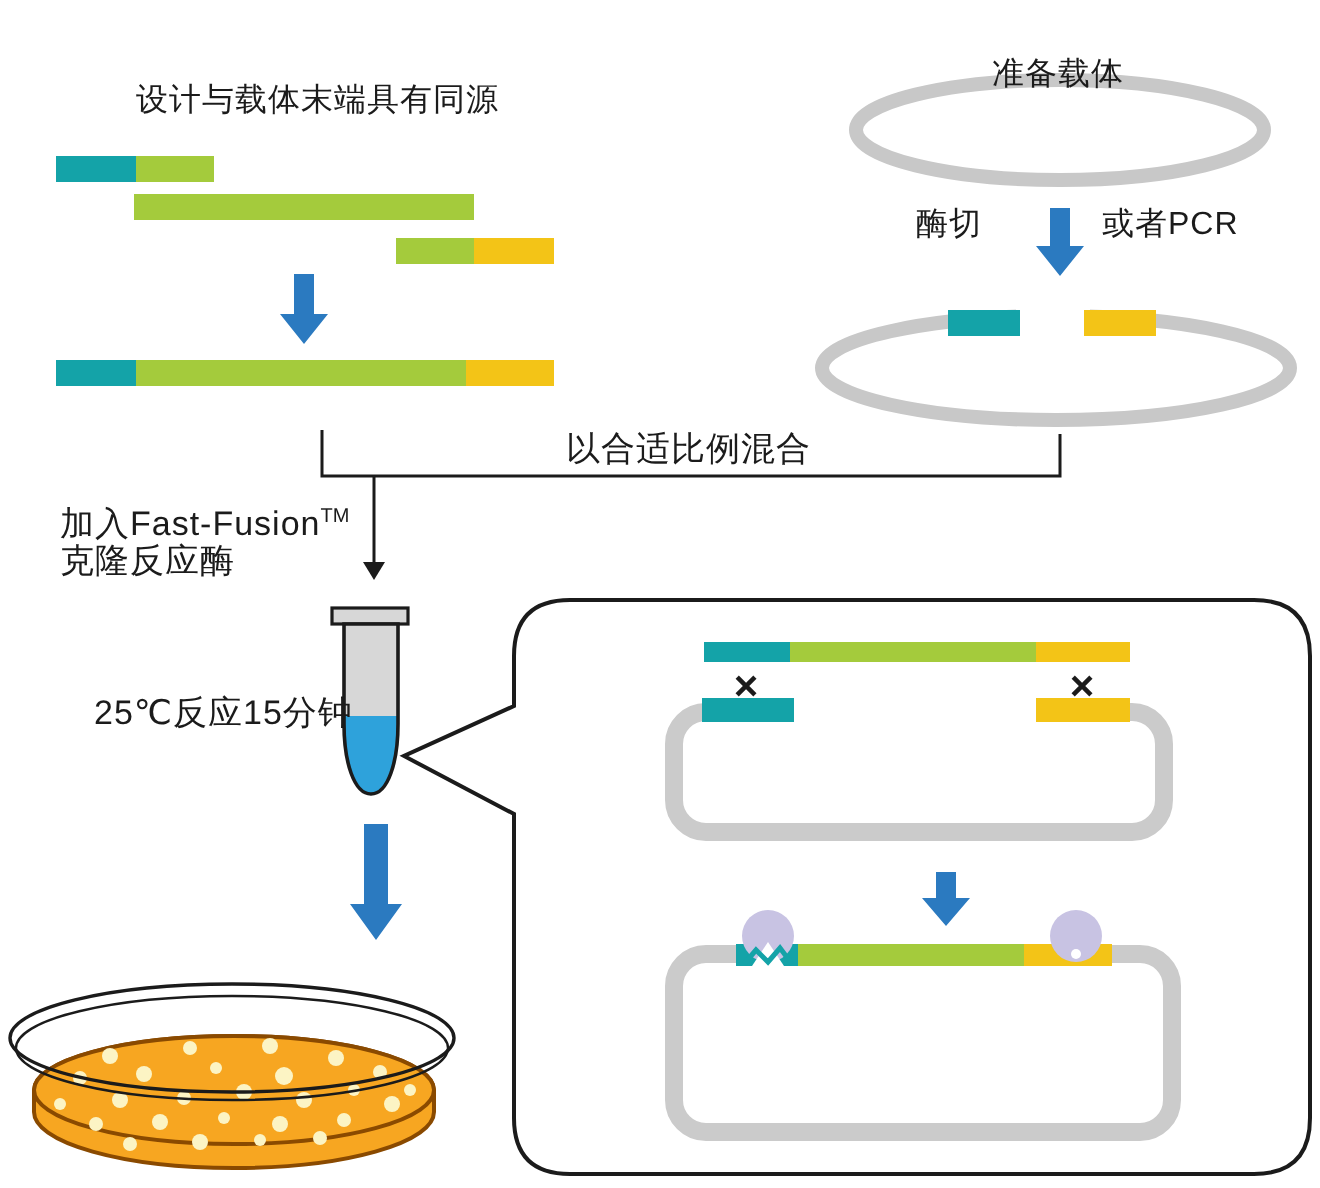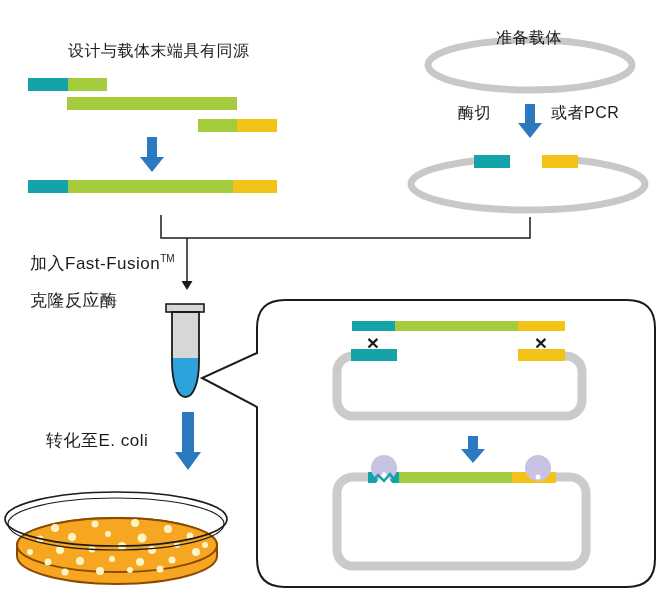--- a/index.html
+++ b/index.html
@@ -132,18 +132,19 @@
       <ellipse cx="116" cy="524" rx="108" ry="26" fill="none" stroke="#1b1b1b" stroke-width="1.2"></ellipse>
     </g>
   </svg>
 
   <div class="lbl" style="left:68px;top:16px;margin-top:24px;">设计与载体末端具有同源</div>
 
   <div class="lbl" style="left:496px;top:15px;margin-top:12px;">准备载体</div>
   <div class="lbl" style="left:458px;top:102px;">酶切</div>
   <div class="lbl" style="left:551px;top:102px;">或者PCR</div>
 
+  <div class="lbl big" style="left:283px;top:214px;">以合适比例混合</div>
 
   <div class="lbl big" style="left:30px;top:248px;"><span>加入Fast-Fusion</span><sup>TM</sup></div>
-  <div class="lbl big" style="left:30px;top:270px;margin-top:20px;">克隆反应酶</div>
+  <div class="lbl big" style="left:30px;top:270px;">克隆反应酶</div>
 
-  <div class="lbl big" style="left:46px;top:430px;">转化至E. coli</div>
+  <div class="lbl big" style="left:47px;top:346px;">25℃反应15分钟</div>
 </div>
 
 </body></html>

